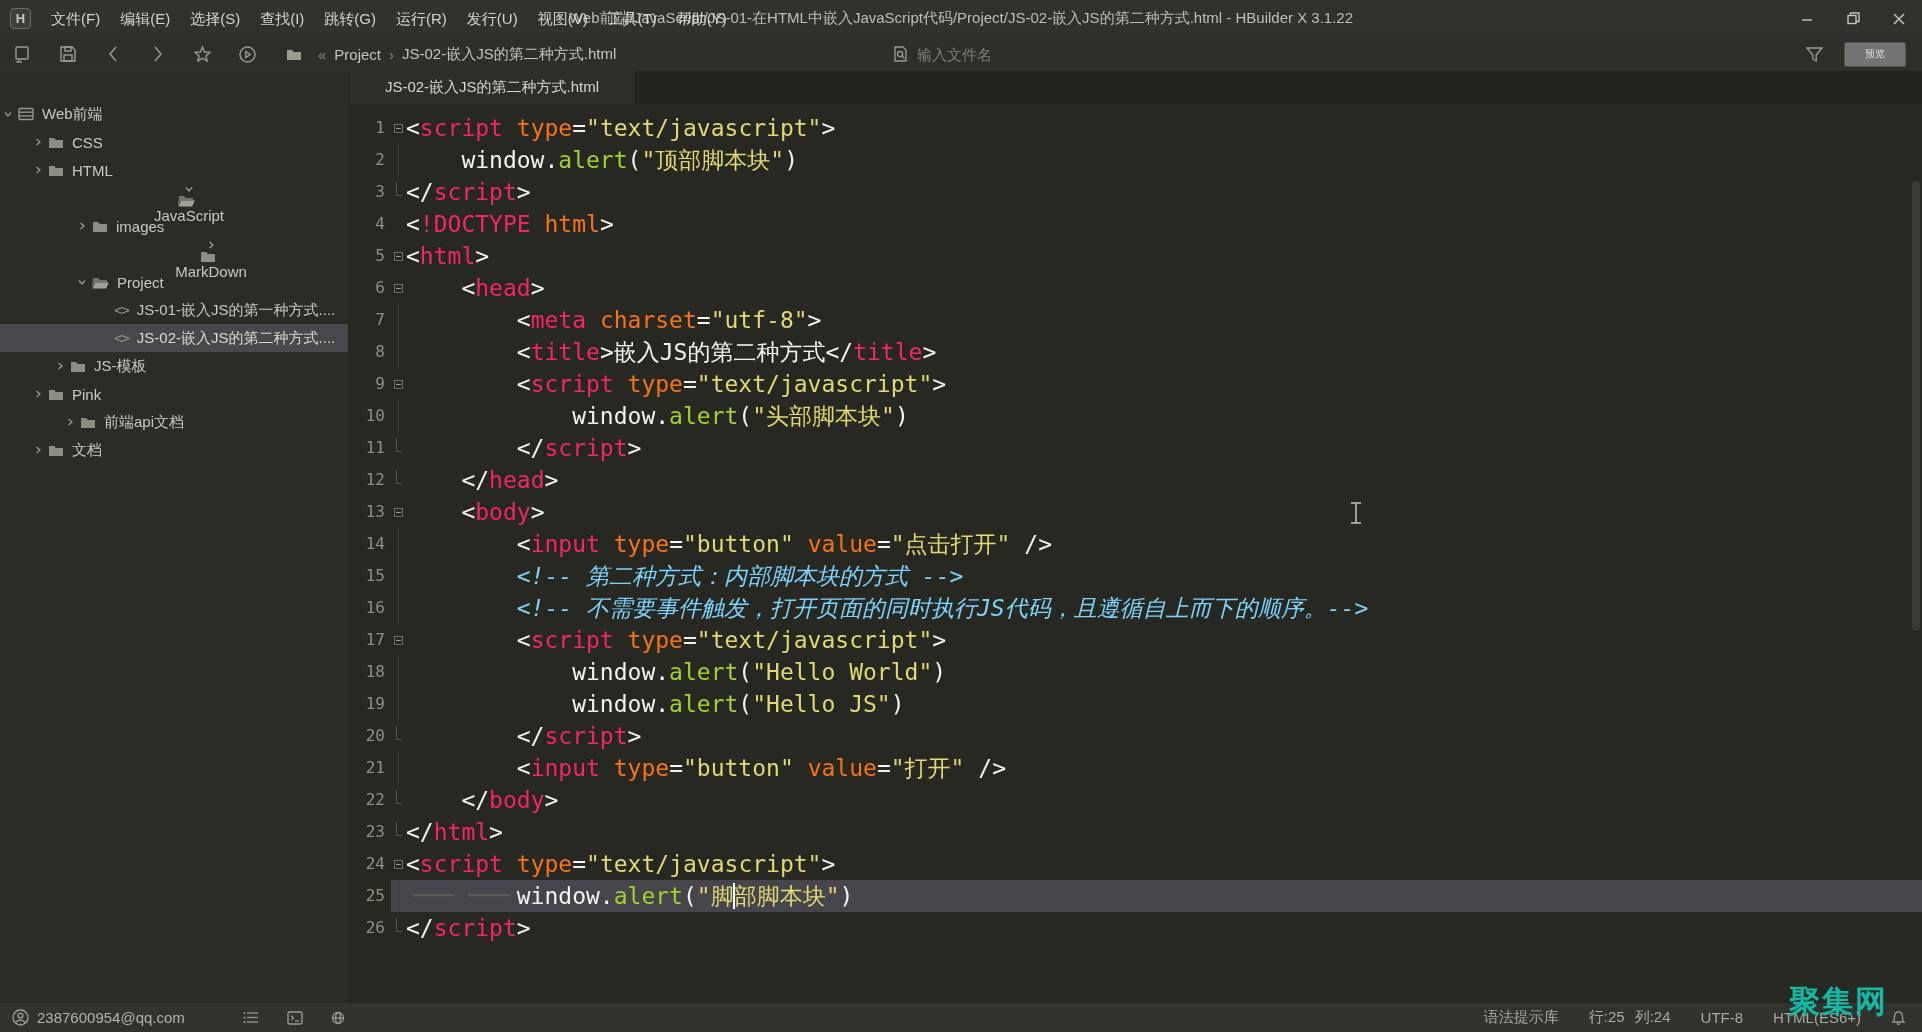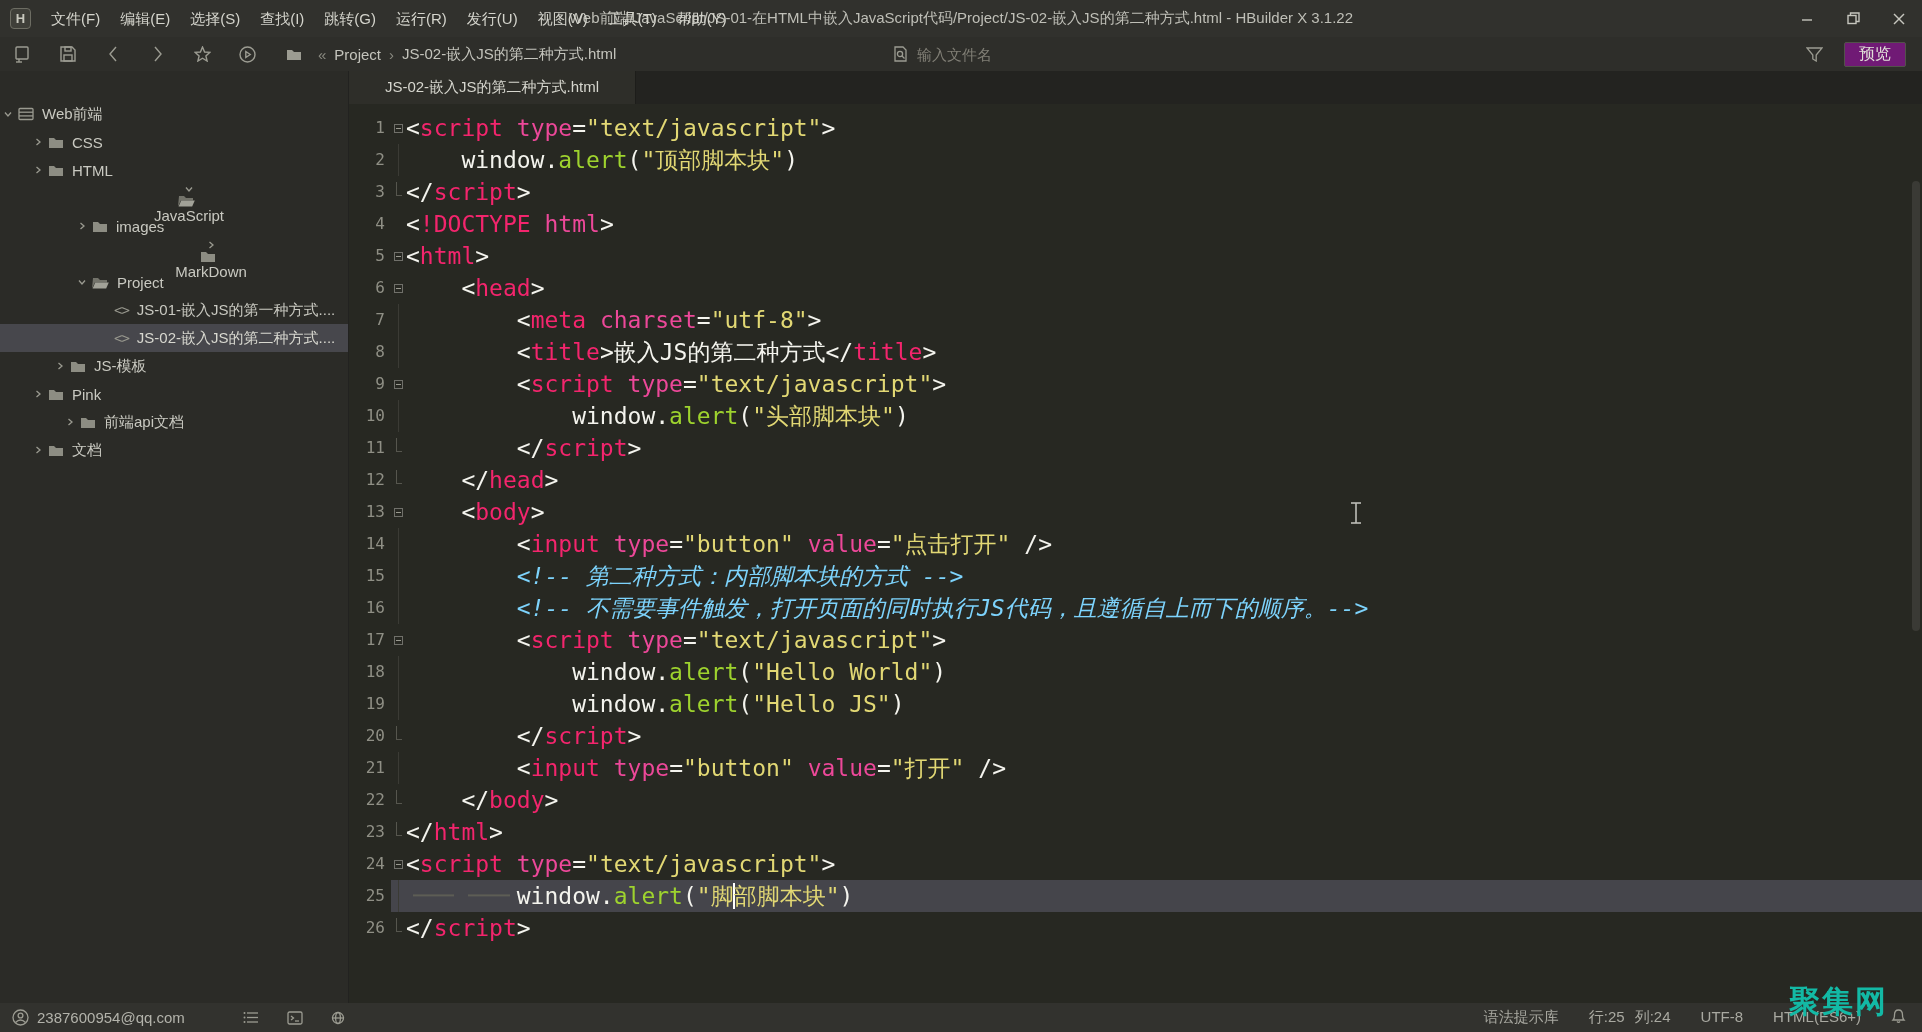--- a/index.html
+++ b/index.html
@@ -22,22 +22,22 @@
   .toolbar { height:34px; background:#2e2e2a; display:flex; align-items:center; position:relative; }
   .tbtn { width:45px; height:34px; display:flex; align-items:center; justify-content:center; }
   .tbtn svg { stroke:#9c9c92; stroke-width:1.4; fill:none; }
   .breadcrumb { display:flex; align-items:center; margin-left:14px; font-size:15px; gap:8px; }
   .bc-dim { color:#8a8a80; }
   .bc-txt { color:#c4c4bc; }
   .searchbox { position:absolute; left:893px; display:flex; align-items:center; gap:8px; }
   .searchbox input { background:transparent; border:none; outline:none; width:230px; font-size:15px; color:#ddddd5; font-family:"Liberation Sans",sans-serif; }
   .searchbox input::placeholder { color:#817f76; }
   .filterbtn { position:absolute; left:1806px; }
-  .previewbtn { position:absolute; left:1844px; width:62px; height:25px; background:#701a75; border:1px solid #52524a; border-radius:2px;
-                color:#e0e0d8; font-size:16px; display:flex; align-items:center; justify-content:center; }
+  .previewbtn { position:absolute; left:1844px; width:62px; height:25px; background:#737373; border:1px solid #52524a; border-radius:2px;
+                color:#e0e0d8; font-size:10px; display:flex; align-items:center; justify-content:center; }
 
   
   .main { position:absolute; top:71px; left:0; right:0; bottom:29px; display:flex; }
   .sidebar { width:349px; background:#2b2b27; border-right:1px solid #222220; padding-top:29px; overflow:hidden; flex-shrink:0; }
   .trow { height:28px; display:flex; align-items:center; font-size:15px; color:#c9c9c1; white-space:nowrap; }
   .trow.selected { background:#47474c; color:#d8d8d0; }
   .chev { width:16px; display:flex; justify-content:center; flex-shrink:0; }
   .chev svg { stroke:#9a9a90; stroke-width:1.3; fill:none; }
   .ticon { margin:0 8px 0 2px; display:flex; align-items:center; flex-shrink:0; }
   .fico { font-family:"DejaVu Sans Mono",monospace; font-size:14px; color:#98988e; letter-spacing:-1px; }
@@ -50,38 +50,38 @@
   .cl { height:32px; display:flex; font-family:"DejaVu Sans Mono",monospace; font-size:23px; color:#f4f4ee; }
   .lnum { width:42px; padding-right:6px; text-align:right; color:#8f8f85; font-size:16px; line-height:32px; flex-shrink:0; }
   .lbody { flex:1; display:flex; }
   .cl.current .lbody { background:#45454b; }
   .fold { width:15px; flex-shrink:0; display:flex; align-items:center; justify-content:center; }
   .fm-b { width:9px; height:9px; border:1px solid #70706a; background:linear-gradient(#9a9a90,#9a9a90) center/5px 1px no-repeat; }
   .fm-l { width:1px; height:32px; background:#3b3b35; }
   .fm-e { width:6px; height:14px; border-left:1px solid #56564e; border-bottom:1px solid #56564e; margin-top:-7px; }
   .segs { white-space:pre; line-height:32px; }
   .tg { color:#f3256d; }
-  .at { color:#ec4899; }
+  .at { color:#f97316; }
   .st { color:#e2d874; }
   .pl { color:#f4f4ee; }
   .cm { color:#7dd3fc;font-style:italic; }
   .fn { color:#9ed32e; }
   .tabmark { display:inline-block; width:calc(4ch - 14px); margin:0 7px; border-bottom:2px solid #5d5d55; transform:translateY(-0.33em); }
   .caret { display:inline-block; width:2px; height:26px; background:#ffffff; vertical-align:-5px; margin:0 -1px; }
   .scrollthumb { position:absolute; right:2px; top:110px; width:8px; height:450px; background:#3a3a35; border-radius:4px; }
   .ibeam { position:absolute; left:1000px; top:430px; opacity:.85; }
 
   
   .statusbar { position:absolute; left:0; right:0; bottom:0; height:29px; background:#32322e; display:flex; align-items:center;
                font-size:15px; color:#a9a9a1; padding:0 16px 0 12px; }
   .sb-left { display:flex; align-items:center; gap:8px; }
   .sb-email { color:#b3b3ab; }
   .sb-icons { display:flex; align-items:center; gap:28px; margin-left:58px; }
   .sb-icons svg { stroke:#9c9c92; stroke-width:1.3; fill:none; }
-  .sb-right { margin-left:auto; display:flex; gap:30px; }
+  .sb-right { margin-left:auto; display:flex; align-items:center; gap:30px; }
   .sb-linecol span { margin-right:10px; }
   .sb-linecol span:last-child { margin-right:0; }
 
   .watermark { position:absolute; right:34px; bottom:9px; font-size:31px; font-weight:bold; letter-spacing:2px;
                color:#13b9a5; z-index:50; }
 </style>
 </head>
 <body>
 
 <div class="titlebar">

